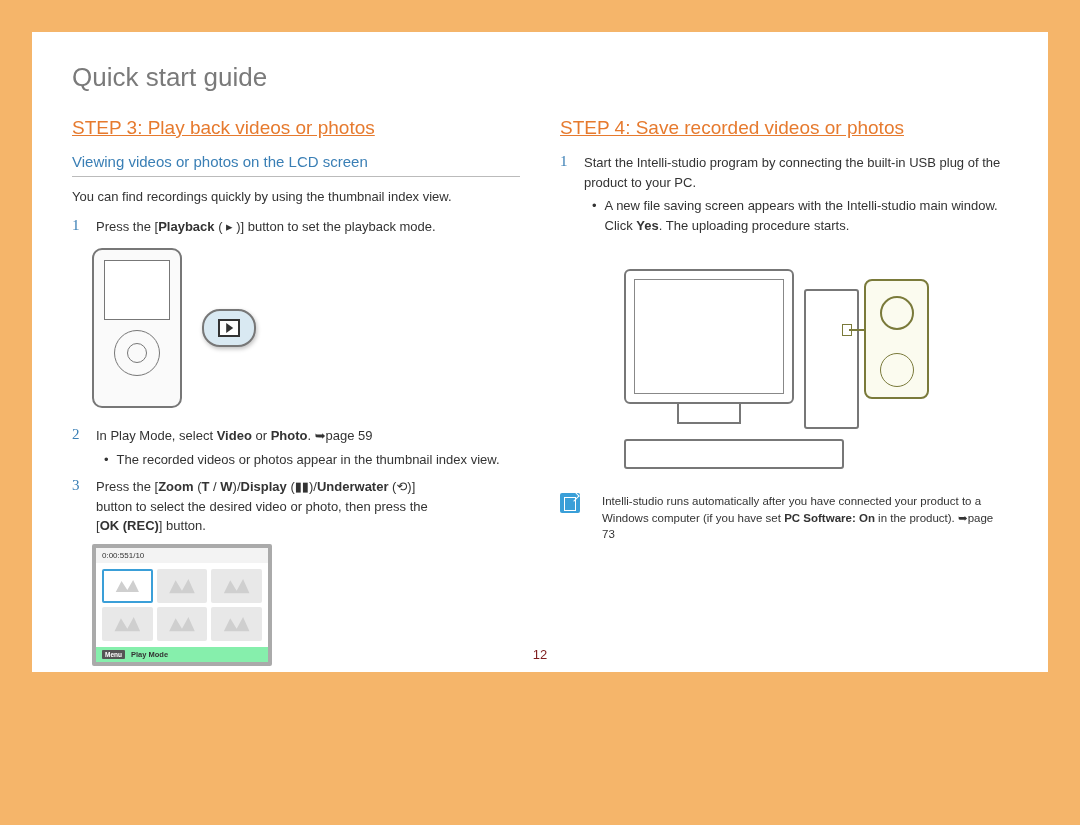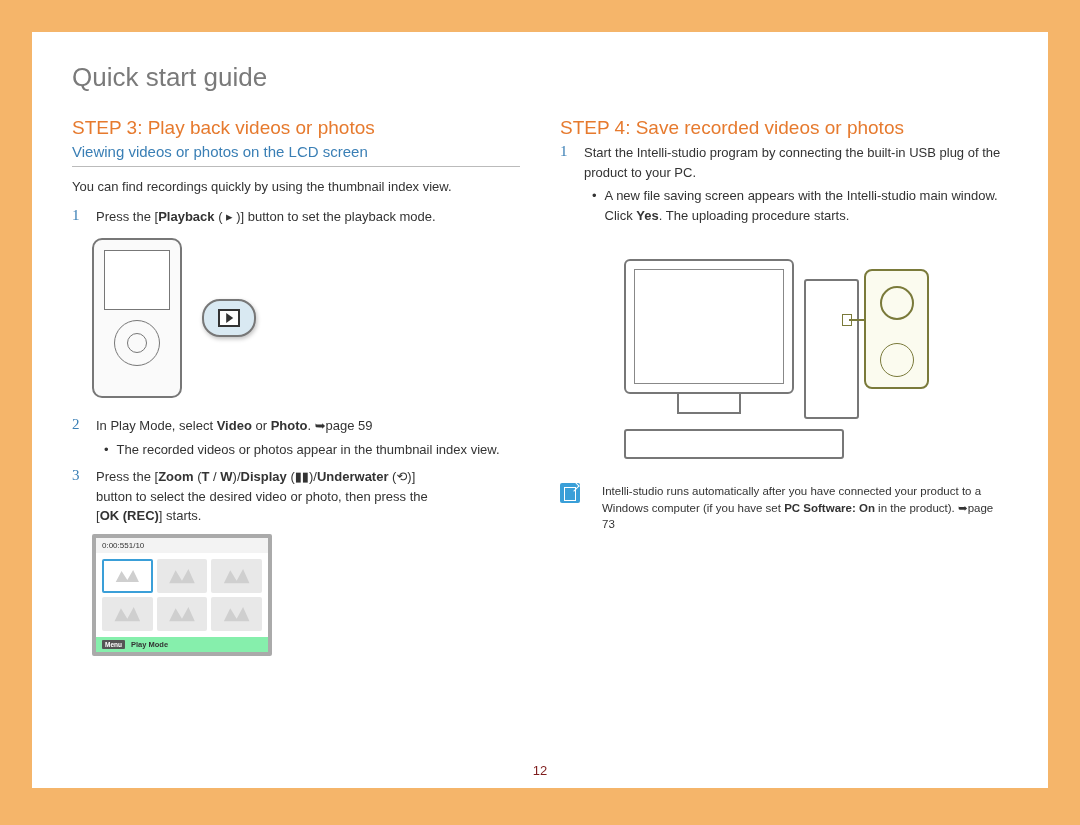--- a/index.html
+++ b/index.html
@@ -8,21 +8,21 @@
     height: 825px;
     background: #f5b56a;
     font-family: Arial, Helvetica, sans-serif;
     color: #333;
     position: relative;
     padding: 32px;
   }
   .page {
     background: #fff;
     width: 100%;
-    height: 756px;
+    height: 640px;
     padding: 30px 40px 20px 40px;
     position: relative;
   }
   .title {
     font-size: 26px;
     color: #7a7a7a;
     font-weight: 400;
     margin-bottom: 24px;
   }
   .columns {
@@ -30,21 +30,22 @@
     gap: 40px;
   }
   .col {
     flex: 1;
     min-width: 0;
   }
   .step-heading {
     color: #e67a2e;
     font-size: 19px;
     font-weight: 400;
-    margin-bottom: 4px;
+    margin-bottom: 14px;
+    text-decoration: underline;
   }
   .sub-heading {
     color: #3a7fb5;
     font-size: 15px;
     font-weight: 400;
     padding-bottom: 6px;
     border-bottom: 1px solid #bbb;
     margin-bottom: 10px;
   }
   .body-text {
@@ -219,21 +220,21 @@
             <span>The recorded videos or photos appear in the thumbnail index view.</span>
           </div>
         </div>
       </div>
 
       <div class="num-item">
         <div class="num">3</div>
         <div class="num-body">
           <span>Press the [</span><b>Zoom</b><span> (</span><b>T</b><span> / </span><b>W</b><span>)/</span><b>Display</b><span> (▮▮)/</span><b>Underwater</b><span> (⟲)]</span><br>
           <span>button to select the desired video or photo, then press the</span><br>
-          <span>[</span><b>OK (REC)</b><span>] starts.</span>
+          <span>[</span><b>OK (REC)</b><span>] button.</span>
         </div>
       </div>
 
       <div class="thumb-panel">
         <div class="thumb-top">
           <span>0:00:55</span>
           <span>1/10</span>
         </div>
         <div class="thumb-grid">
           <div class="thumb-cell selected">

